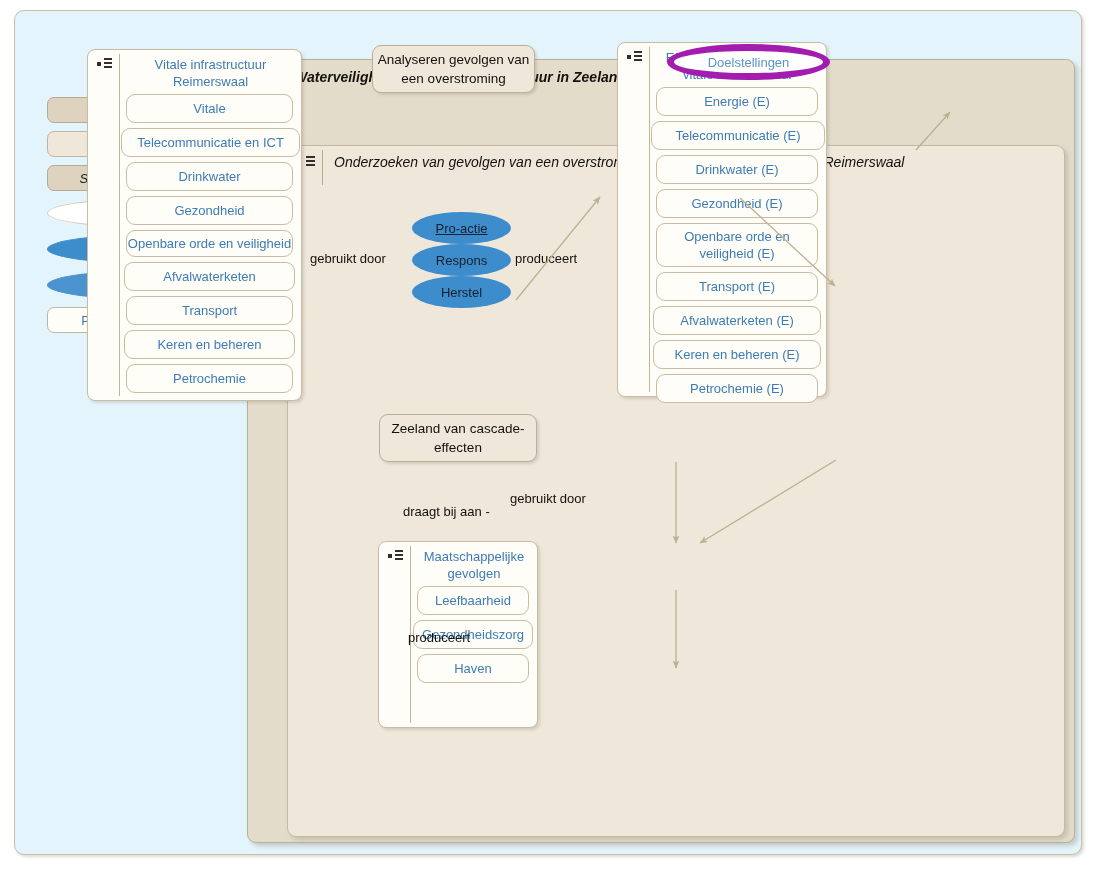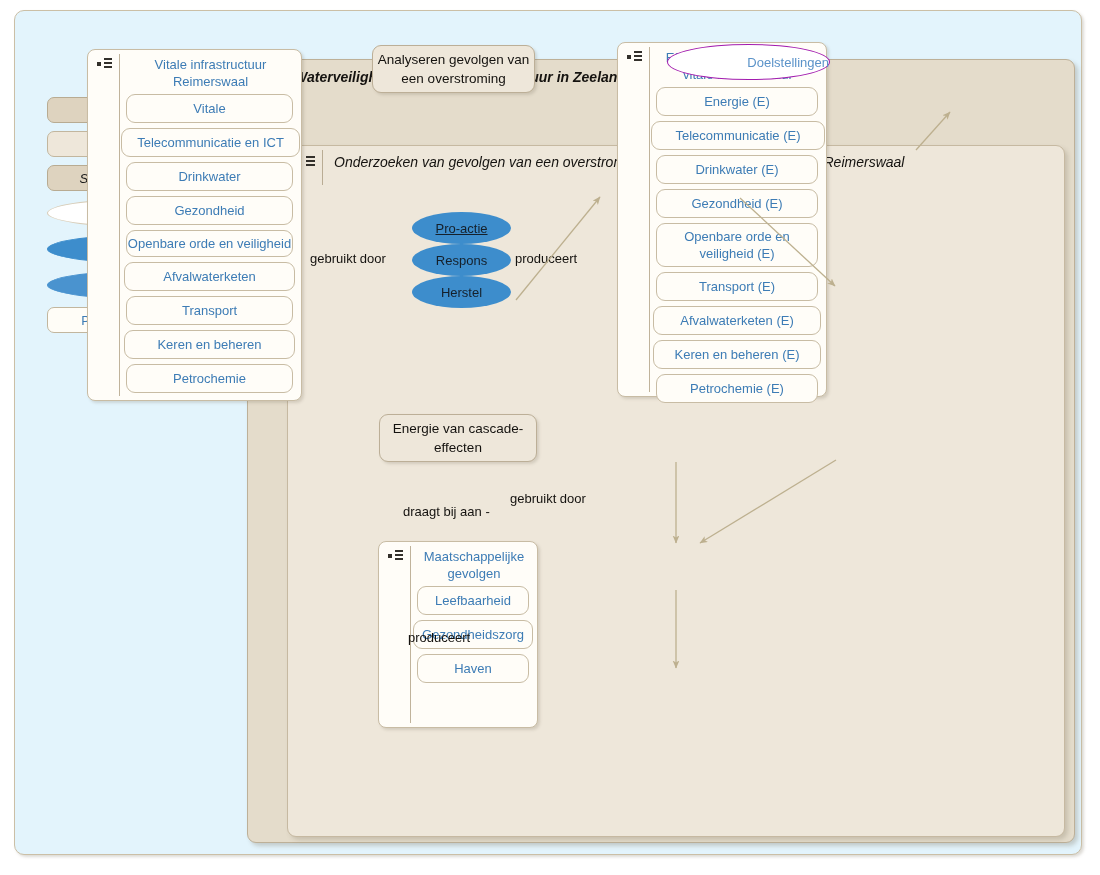--- a/index.html
+++ b/index.html
@@ -278,22 +278,21 @@
     font-size: 13px;
     box-sizing: border-box;
   }
   .node-ellipse.blue {
     background: #3d8dcc;
     color: #15202b;
   }
   .node-ellipse.white {
     background: #ffffff;
     color: #5b93c9;
-    border: 1px solid #a21caf;
-    justify-content: flex-end;
+    border: 7px solid #a21caf;
   }
 
   
   .edge-label {
     position: absolute;
     font-size: 13px;
     color: #14120f;
     white-space: nowrap;
   }
 
@@ -420,21 +419,21 @@
       <div class="item-box" style="margin-left:-4px;margin-right:-4px;">Gezondheidszorg</div>
       <div class="item-box">Haven</div>
     </div>
   </div>
 
   <div class="node-act" style="left:357px; top:34px; width:163px; height:48px;">
     <span>Analyseren gevolgen van een overstroming</span>
   </div>
 
   <div class="node-act" style="left:364px; top:403px; width:158px; height:48px;">
-    <span>Energie van cascade-effecten</span>
+    <span>Zeeland van cascade-effecten</span>
   </div>
 
   <div class="node-ellipse white" style="left:652px; top:33px; width:163px; height:36px;">
     <span>Doelstellingen</span>
   </div>
 
   <div class="node-ellipse blue" style="left:397px; top:201px; width:99px; height:32px;text-decoration:underline;">
     <span>Pro-actie</span>
   </div>
   <div class="node-ellipse blue" style="left:397px; top:233px; width:99px; height:32px;">

